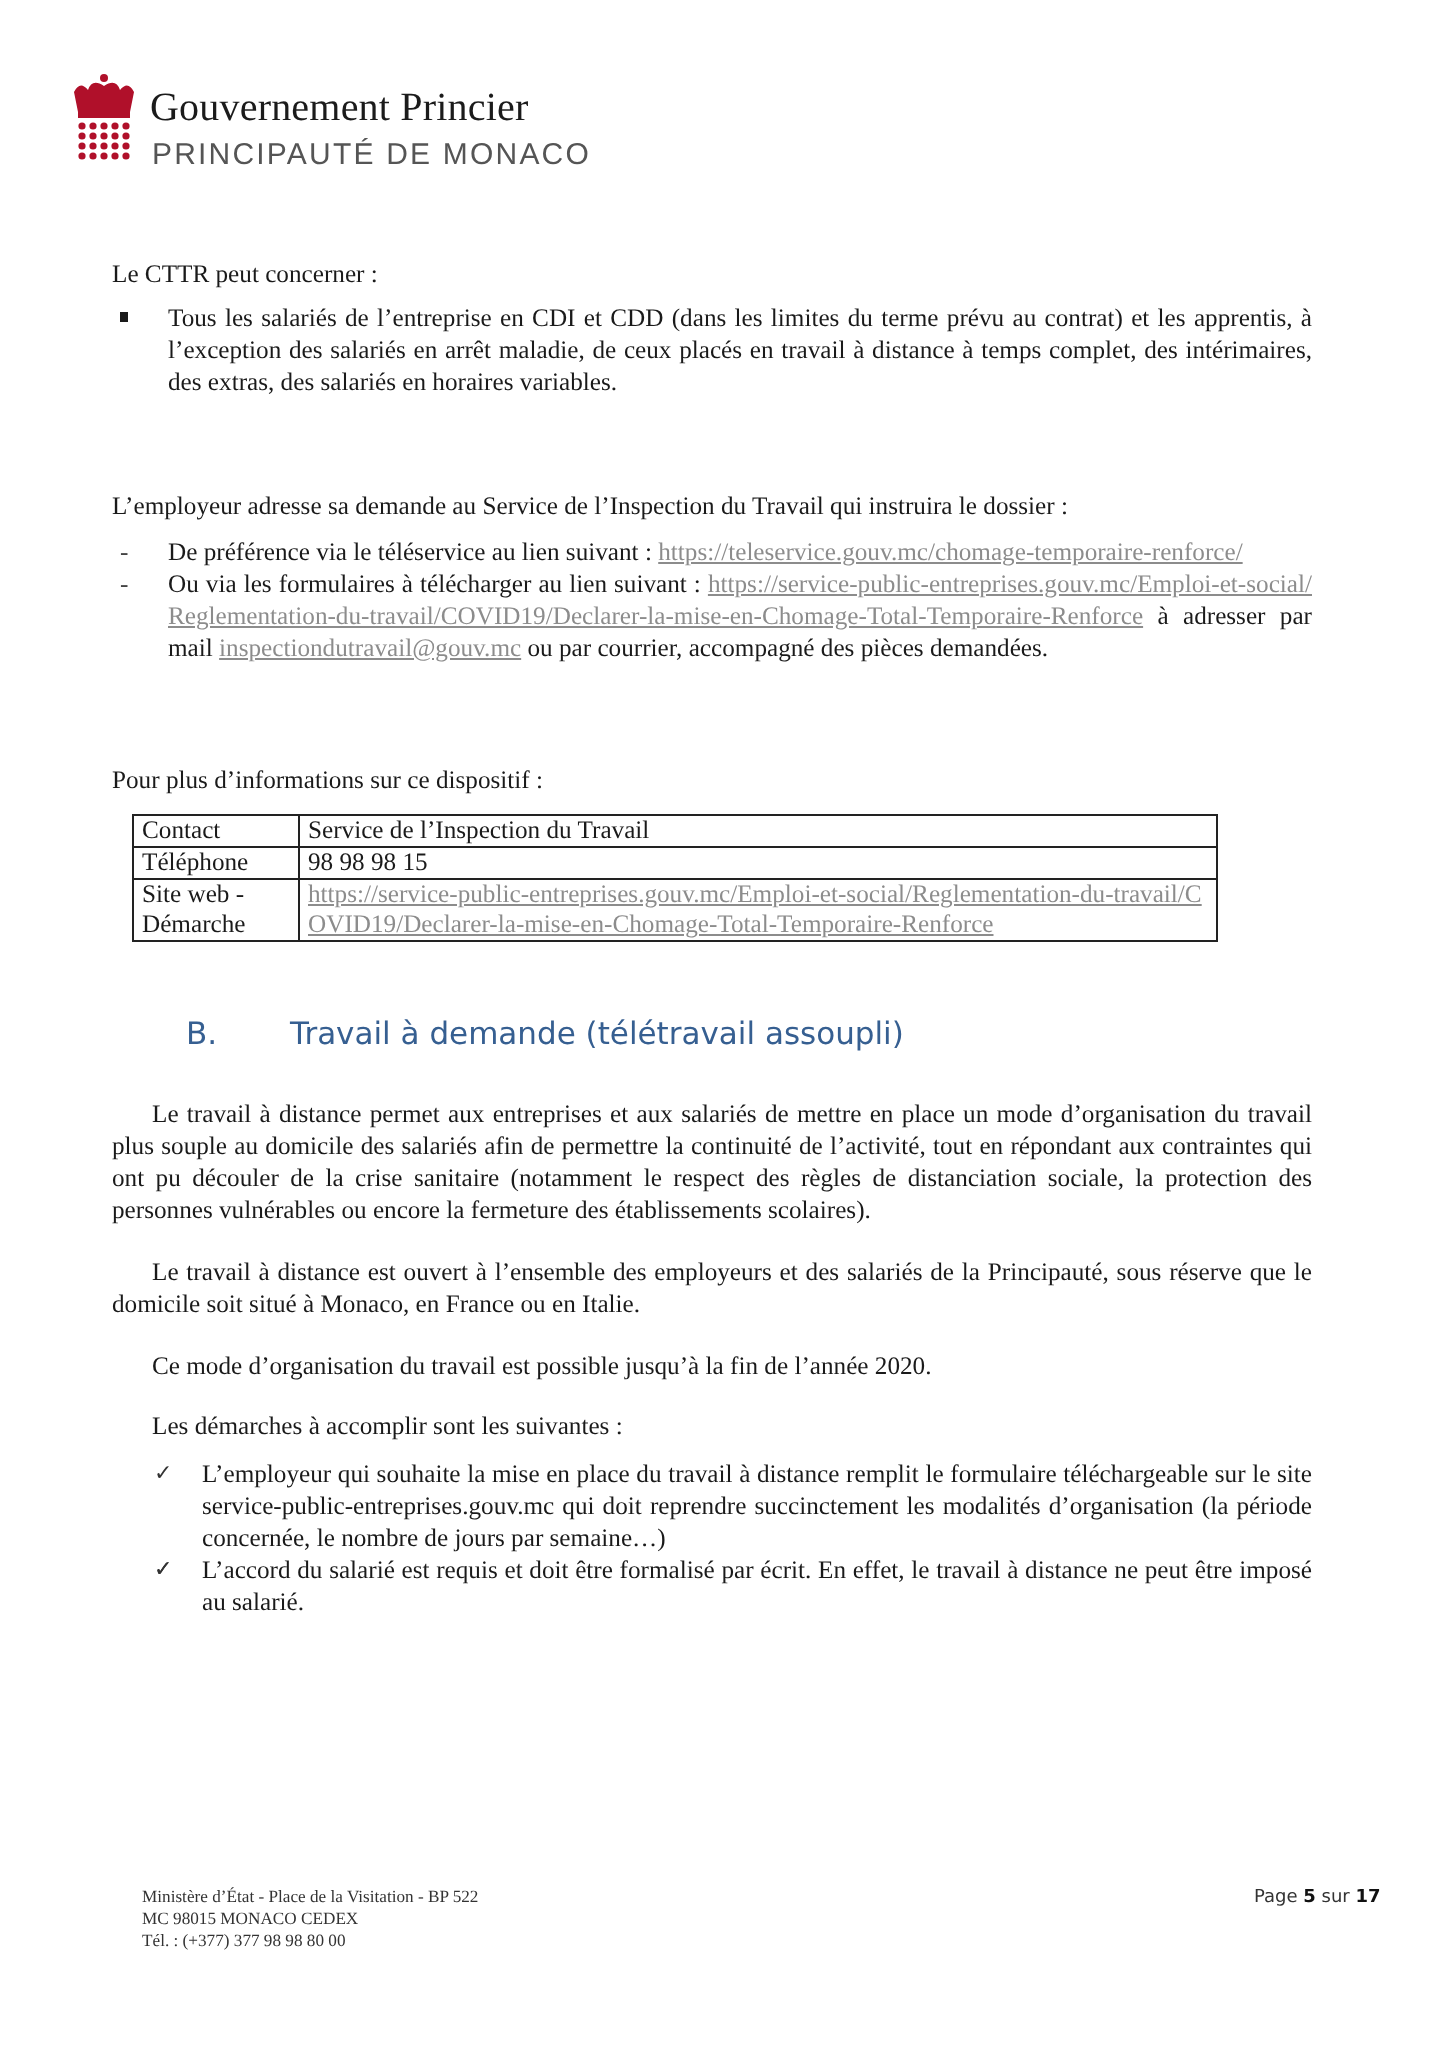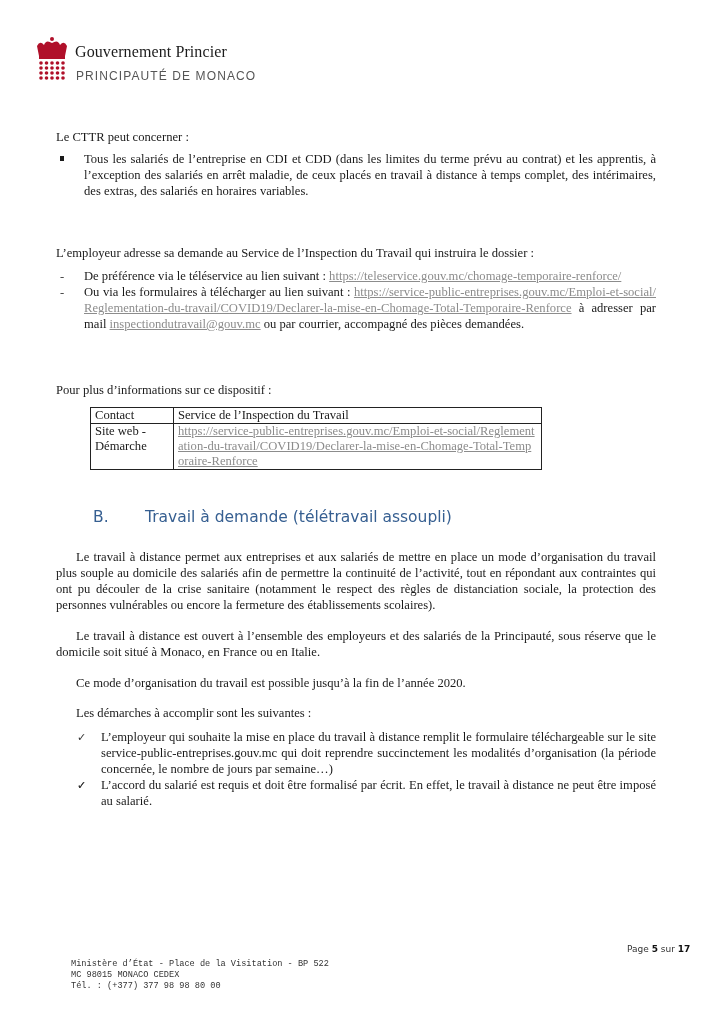--- a/index.html
+++ b/index.html
@@ -7,60 +7,60 @@
     width: 724px; height: 1024px; position: relative; overflow: hidden;
     font-family: "DejaVu Serif", "Liberation Serif", serif;
     color: #1a1a1a;
   }
   .abs { position: absolute; }
 
   
   .logo { left: 34px; top: 36px; width: 36px; height: 48px; }
   .gov-title {
     left: 75px; top: 44px; font-family: "Liberation Serif", serif;
-    font-size: 16px; color: #1b1b1b; letter-spacing: 0.1px; line-height: 1;
+    font-size: 20px; color: #1b1b1b; letter-spacing: 0.1px; line-height: 1;
   }
   .gov-sub {
     left: 76px; top: 70px; font-family: "Liberation Sans", sans-serif;
-    font-size: 12px; color: #555555; letter-spacing: 1.1px; line-height: 1;
+    font-size: 15px; color: #555555; letter-spacing: 1.1px; line-height: 1;
   }
 
   .txt {
     font-family: "Liberation Serif", serif; font-size: 12.6px; line-height: 16px;
     color: #1a1a1a;
   }
   .just { text-align: justify; text-align-last: left; }
   .link { color: #8c8c8c; text-decoration: underline; }
 
   .bullet-sq {
     position: absolute; left: 0; top: 5px; width: 4px; height: 5px; background: #1a1a1a;
   }
   .dash { position: absolute; left: 0; top: 0; color: #444; }
   .check { position: absolute; left: 0; top: 0; color: #333; font-size: 11px; }
 
   .list-item { position: relative; padding-left: 24px; }
 
   
   table.info {
-    position: absolute; left: 90px; top: 407px; width: 452px;
+    position: absolute; left: 66px; top: 407px; width: 543px;
     border-collapse: collapse; font-family: "Liberation Serif", serif;
     font-size: 12.6px; line-height: 15px; color: #1a1a1a;
   }
   table.info td { border: 1.2px solid #222; padding: 0 4px; vertical-align: top; }
   table.info td.c1 { width: 74px; }
 
   .section-title {
     left: 93px; top: 510px; font-family: "DejaVu Sans", "Liberation Sans", sans-serif;
     font-size: 15.5px; color: #365f91; line-height: 1;
   }
   .section-title .letter { display: inline-block; width: 52px; }
 
   .footer-addr {
-    left: 71px; top: 943px; font-family: Liberation Mono, monospace;
-    font-size: 8.6px; line-height: 11px; color: #333; margin-top: 16px;
+    left: 71px; top: 943px; font-family: Liberation Serif, serif;
+    font-size: 8.6px; line-height: 11px; color: #333;
   }
   .footer-page {
     left: 627px; top: 944px; font-family: "DejaVu Sans", sans-serif;
     font-size: 9px; color: #333;
   }
   .footer-page b { font-weight: bold; color: #111; }
 </style>
 </head>
 <body>
 
@@ -122,20 +122,24 @@
 
 <div class="abs txt" style="left:56px; top:382px;">Pour plus d’informations sur ce dispositif :</div>
 
 <table class="info">
   <tbody>
       <tr>
     <td class="c1">Contact</td>
     <td>Service de l’Inspection du Travail</td>
   </tr>
   <tr>
+    <td class="c1">Téléphone</td>
+    <td>98 98 98 15</td>
+  </tr>
+  <tr>
     <td class="c1">Site web - Démarche</td>
     <td style="word-break:break-all;"><a class="link">https://service-public-entreprises.gouv.mc/Emploi-et-social/Reglementation-du-travail/COVID19/Declarer-la-mise-en-Chomage-Total-Temporaire-Renforce</a></td>
   </tr>
 </tbody>
   </table>
 
 <div class="abs section-title">
   <span class="letter">B.</span><span>Travail à demande (télétravail assoupli)</span>
 </div>
 

